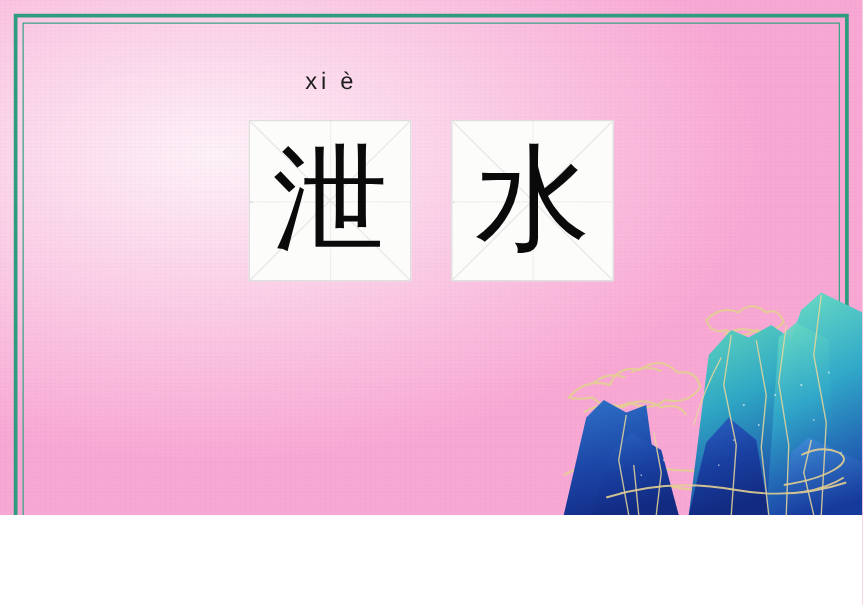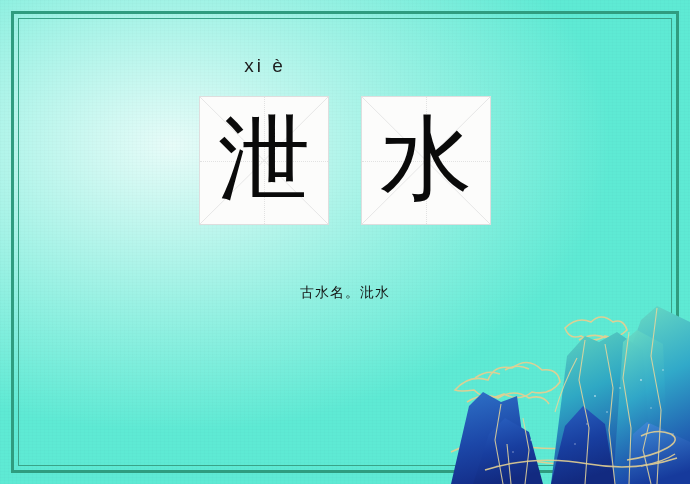--- a/index.html
+++ b/index.html
@@ -9,22 +9,22 @@
   body {
     width: 690px;
     height: 484px;
     overflow: hidden;
     font-family: "Liberation Serif", "DejaVu Serif", serif;
   }
 
   #page {
     position: relative;
     width: 690px;
-    height: 484px;
-    background-color: #5eead4;
+    height: 412px;
+    background-color: #f9a8d4;
     overflow: hidden;
   }
 
   
   #paper-texture {
     position: absolute;
     inset: 0;
     background-image:
       repeating-linear-gradient(0deg,   rgba(0,0,0,0.012) 0px, rgba(0,0,0,0.012) 1px, rgba(255,255,255,0) 1px, rgba(255,255,255,0) 3px),
       repeating-linear-gradient(90deg,  rgba(0,0,0,0.010) 0px, rgba(0,0,0,0.010) 1px, rgba(255,255,255,0) 1px, rgba(255,255,255,0) 4px),
@@ -194,21 +194,20 @@
         </svg>
         <div class="cross-h"></div>
         <div class="cross-v"></div>
       </div>
       <div class="char-glyph">水</div>
     </div>
 
   </div>
 
   <div id="definition">
-    <div class="def-head-line">古水名。沘水</div>
   </div>
 
   <svg id="mountain-art" viewBox="0 0 245 200">
     <defs>
       <linearGradient id="gTealTall" x1="0" y1="0" x2="0.3" y2="1">
         <stop offset="0%" stop-color="#63d6bd"></stop>
         <stop offset="45%" stop-color="#2fa8c4"></stop>
         <stop offset="100%" stop-color="#1b47a6"></stop>
       </linearGradient>
       <linearGradient id="gTealRight" x1="0" y1="0" x2="0.2" y2="1">

